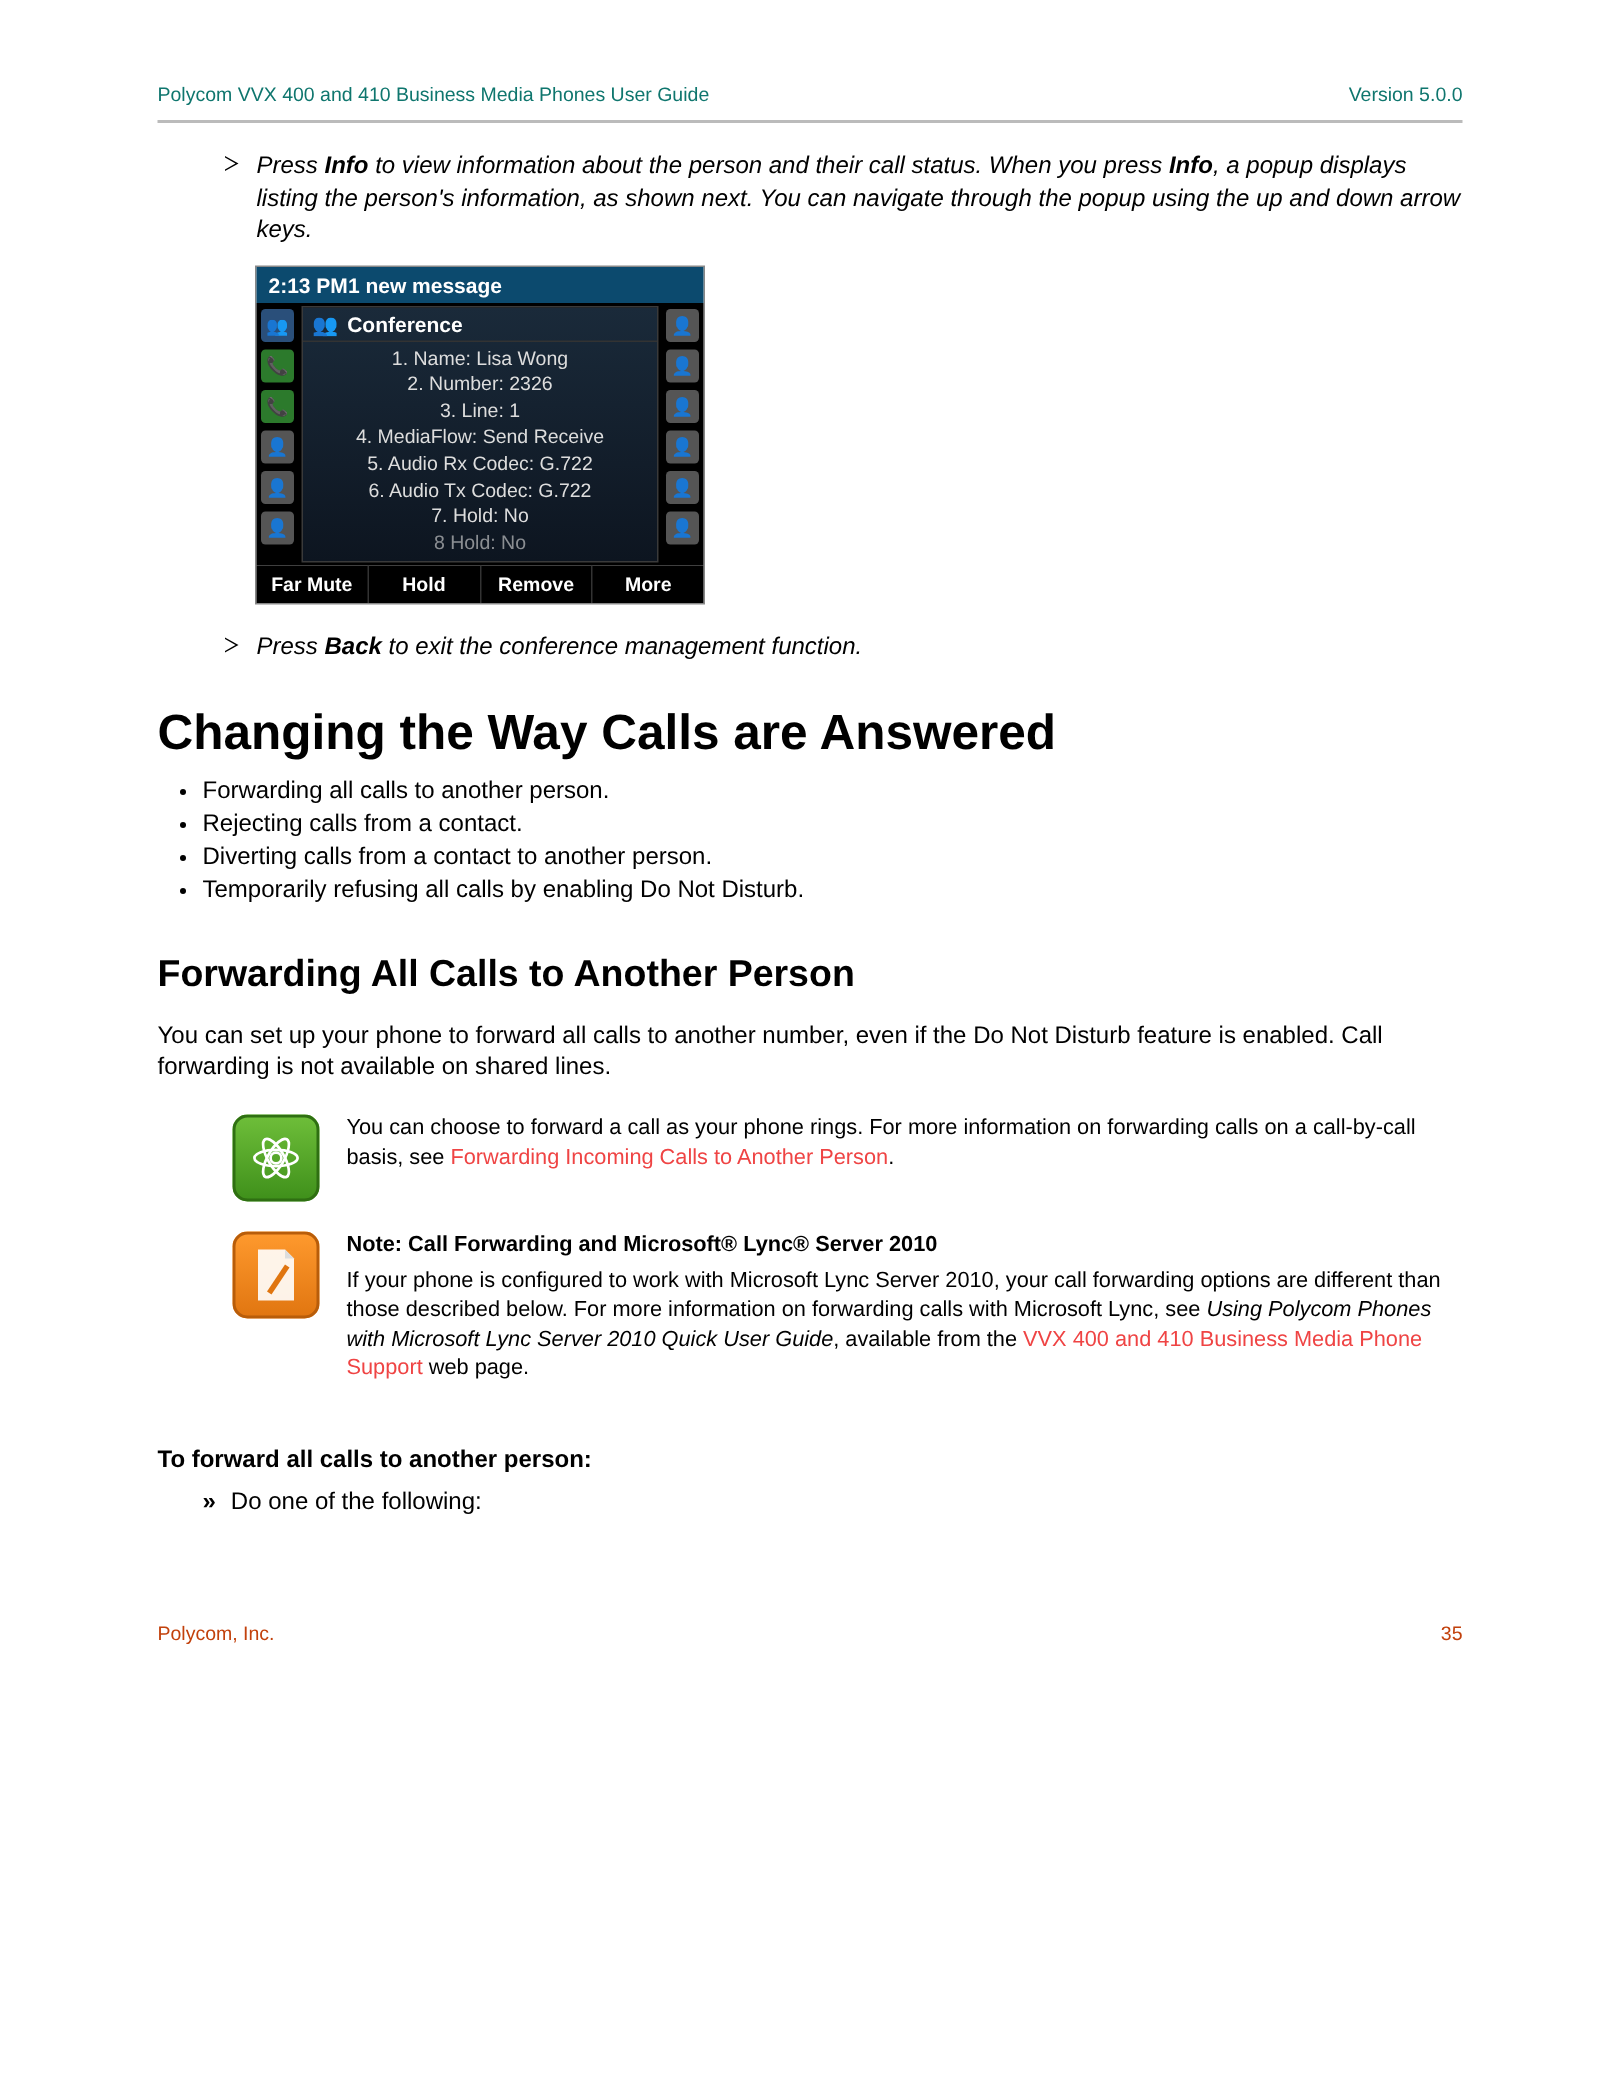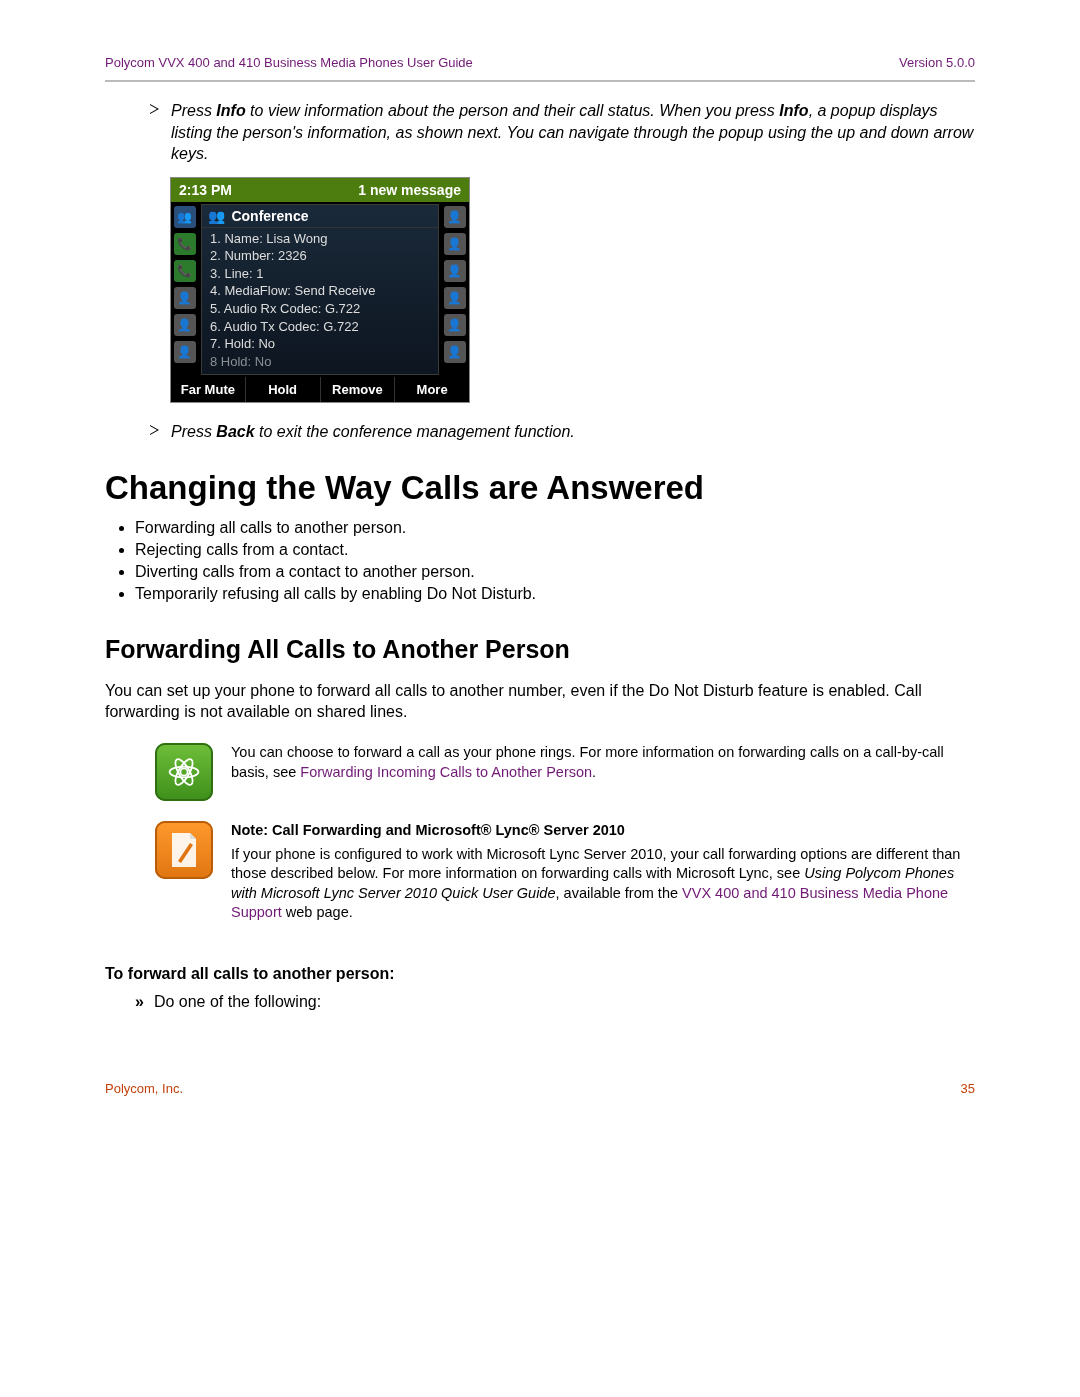--- a/index.html
+++ b/index.html
@@ -10,21 +10,21 @@
     color: #000;
     width: 1080px;
   }
   .page {
     padding: 55px 105px 50px 105px;
   }
   .header-row {
     display: flex;
     justify-content: space-between;
     font-size: 13px;
-    color: #701a75;
+    color: #0f766e;
     padding-bottom: 6px;
   }
   hr.header-rule {
     border: none;
     border-top: 2px solid #bbb;
     margin: 4px 0 18px 0;
   }
   .body-text {
     font-size: 16px;
     line-height: 1.35;
@@ -56,24 +56,23 @@
   .tri-bullet .txt { flex: 1 1 auto; }
   b { font-weight: bold; }
 
   .phone-shot {
     margin: 12px 0 18px 65px;
     width: 298px;
     border: 1px solid #888;
     font-family: "Segoe UI", Arial, sans-serif;
   }
   .phone-status {
-    background: #4d7c0f;
+    background: #0c4a6e;
     color: #fff;
     display: flex;
-    justify-content: space-between;
     font-size: 14px;
     font-weight: bold;
     padding: 4px 8px;
   }
   .phone-mid {
     display: flex;
     background: #000;
   }
   .phone-sidecol {
     width: 28px;
@@ -100,21 +99,21 @@
     margin: 2px;
     color:#ddd;
     font-size: 13px;
   }
   .phone-center .conf-title {
     display:flex; align-items:center; gap:6px;
     padding: 3px 6px;
     border-bottom: 1px solid #333;
     font-weight:bold; color:#fff; font-size:14px;
   }
-  .phone-center .items { padding: 2px 8px 4px 8px; line-height: 1.35; }
+  .phone-center .items { padding: 2px 8px 4px 8px; line-height: 1.35; text-align: center; }
   .phone-softkeys {
     background:#000; color:#fff;
     display:flex;
     font-size: 13px; font-weight:bold;
   }
   .phone-softkeys div {
     flex:1; text-align:center; padding:5px 0;
     border-right:1px solid #333;
   }
   .phone-softkeys div:last-child { border-right:none; }
@@ -156,21 +155,21 @@
     box-shadow: inset 0 0 0 2px #2f6f12;
   }
   .icon-tip svg { width: 36px; height: 36px; }
   .icon-note {
     background: linear-gradient(#ff9a2e, #e07510);
     box-shadow: inset 0 0 0 2px #b85d0a;
   }
   .icon-note svg { width: 30px; height: 38px; }
   .callout .ct-body { flex:1; }
   .callout .ct-title { font-weight: bold; margin-bottom: 4px; }
-  a.doc-link { color: #701a75; text-decoration: none; }
+  a.doc-link { color: #ef4444; text-decoration: none; }
   em { font-style: italic; }
 
   .step-heading {
     font-size: 16px;
     font-weight: bold;
     margin: 42px 0 10px 0;
   }
   .step-item {
     display:flex; gap:10px; margin-left: 30px; font-size:16px;
   }

